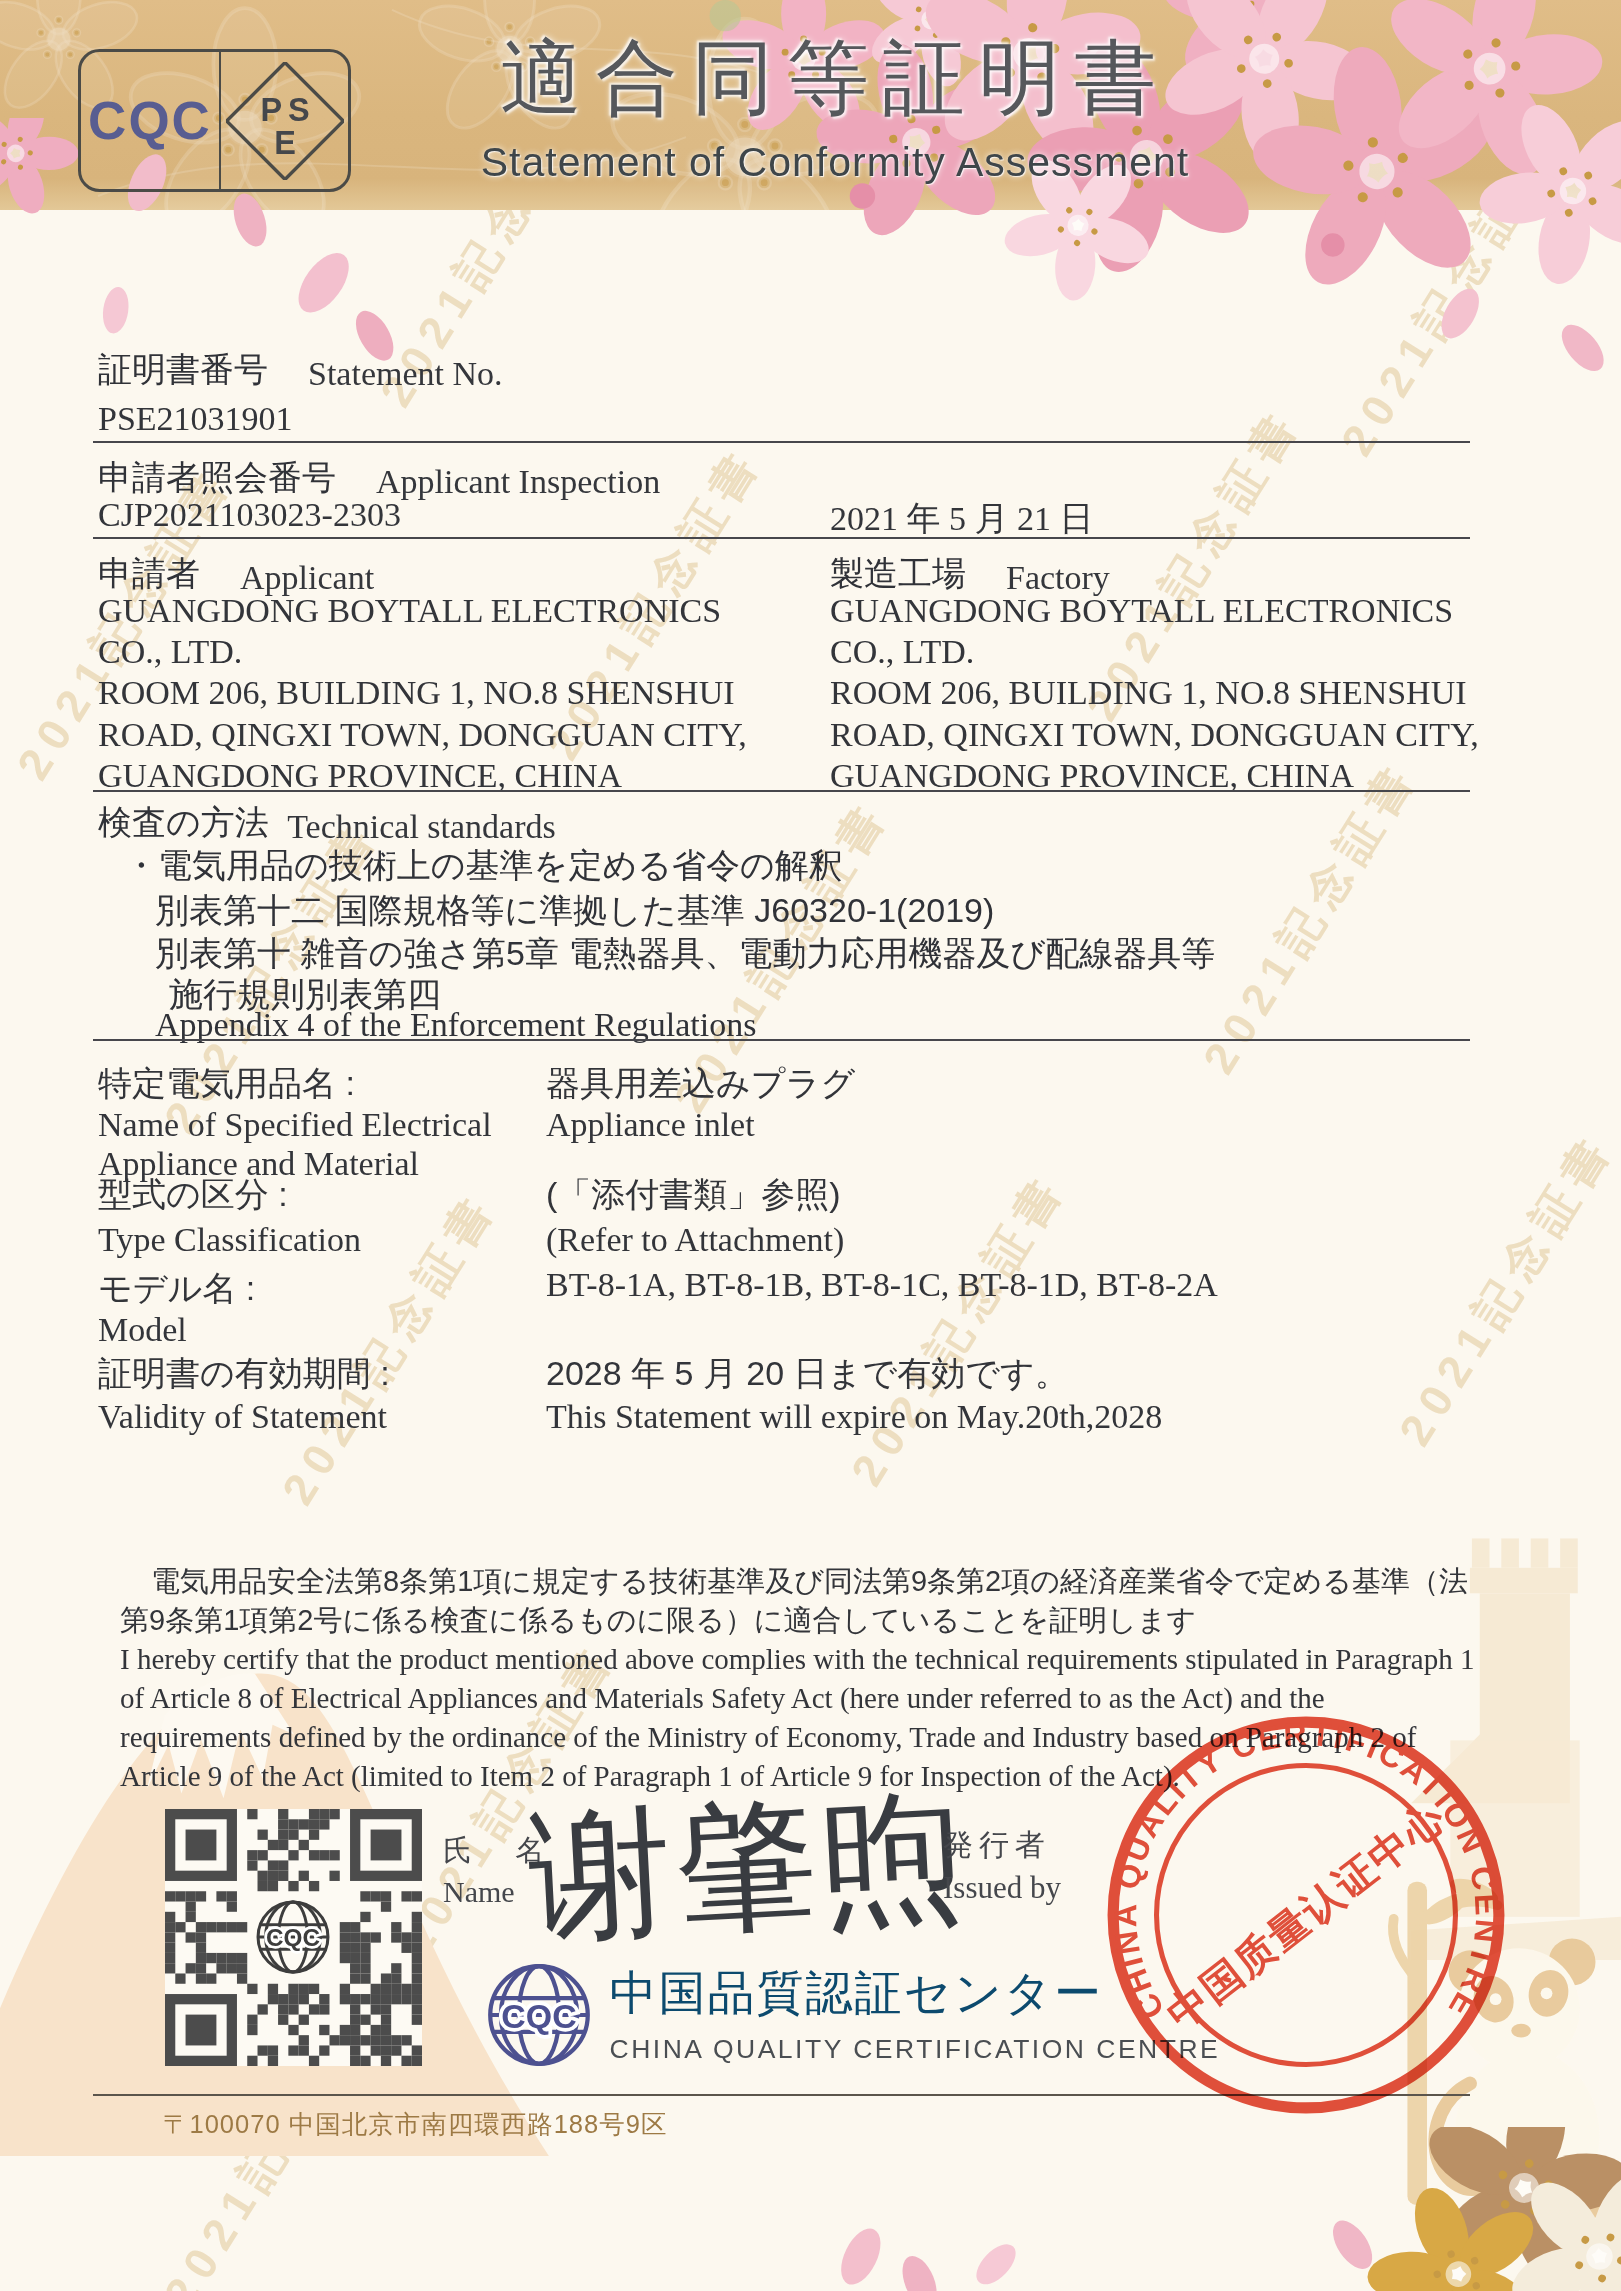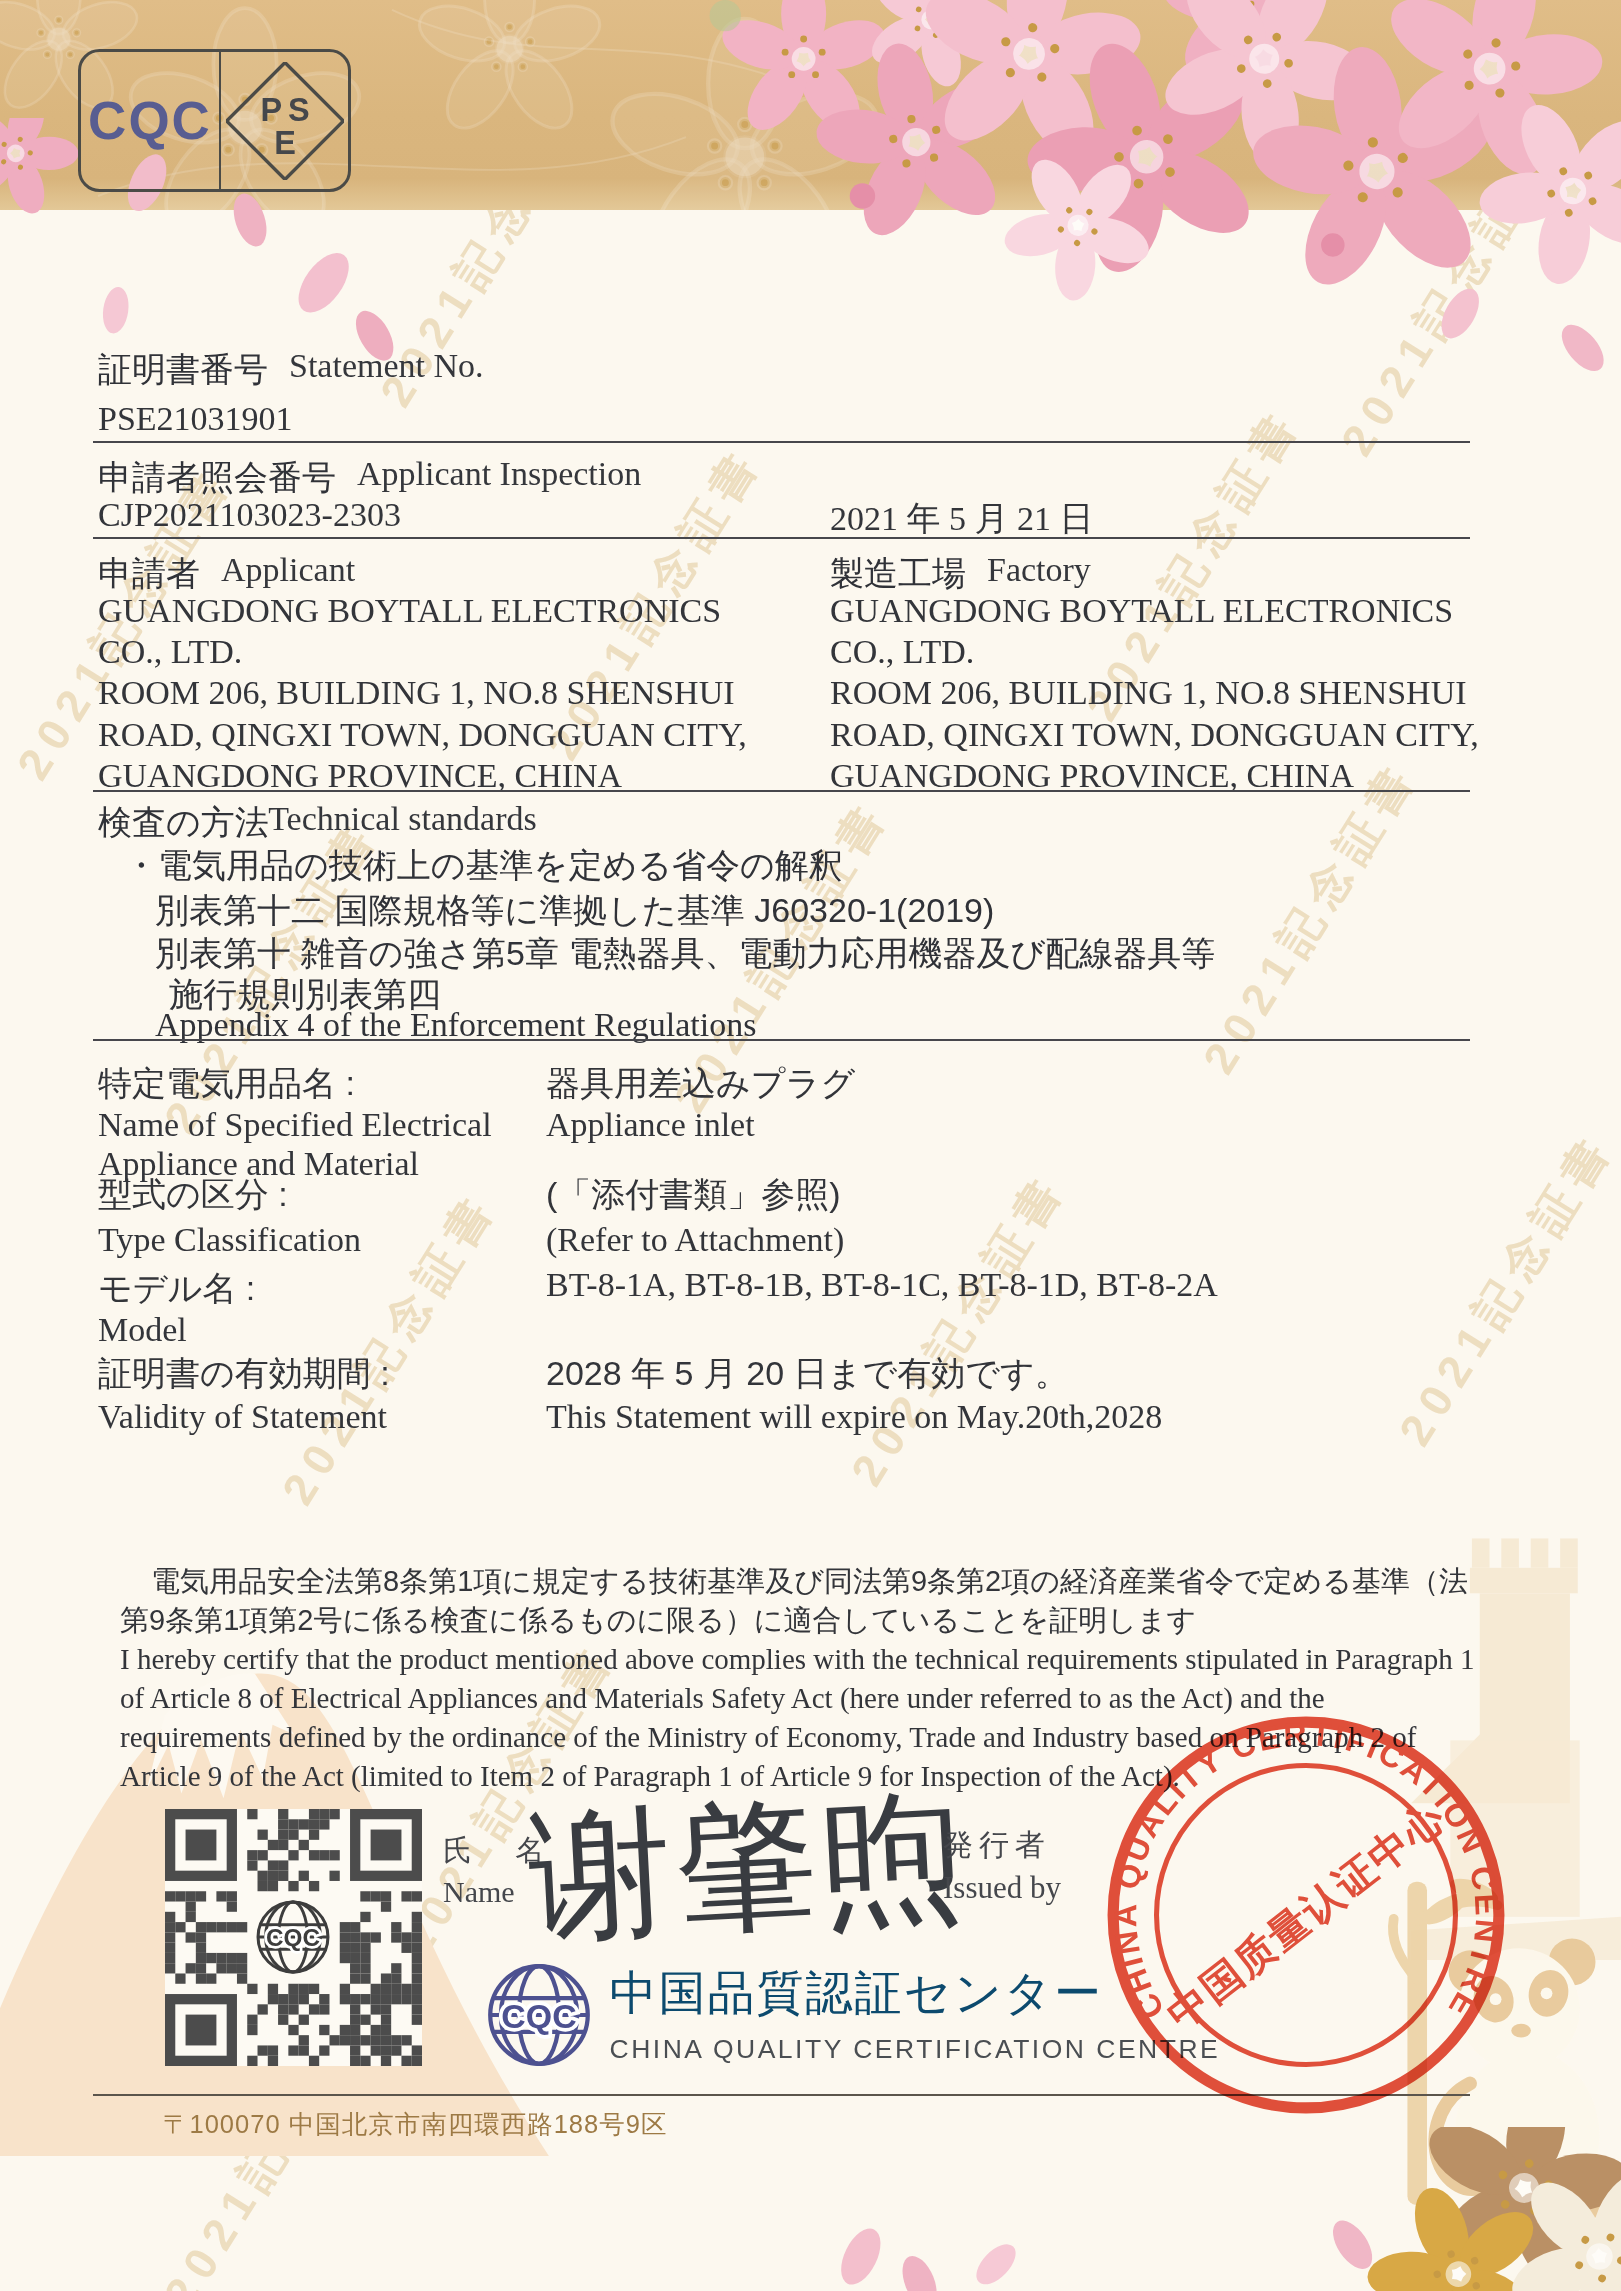--- a/index.html
+++ b/index.html
@@ -32,21 +32,21 @@
   .greatwall{position:absolute;left:1411px;top:1509px;width:210px;height:451px;z-index:1;opacity:.6;}
   .panda{position:absolute;left:1380px;top:1862px;width:241px;height:392px;z-index:1;opacity:.9;}
   .blossoms-bottom{position:absolute;left:804px;top:2127px;width:817px;height:165px;z-index:1;}
   .wm{position:absolute;z-index:1;font-family:"Liberation Sans",sans-serif;font-weight:600;
     font-size:45px;letter-spacing:9.8px;color:rgba(213,180,116,.38);
     transform:rotate(-58deg);transform-origin:0 50%;white-space:nowrap;}
 
   
   .rule{position:absolute;left:93px;width:1377px;height:2.4px;background:#47474c;z-index:4;}
   .rule.thin{height:2px;background:#5b554c;}
-  .row{position:absolute;display:flex;align-items:flex-start;gap:21px;z-index:4;}
+  .row{position:absolute;display:flex;align-items:flex-end;gap:40px;z-index:4;}
   .lbl-jp{font-family:"Liberation Sans",sans-serif;font-size:34px;color:#303238;}
   .lbl-en{font-family:"Liberation Serif",serif;font-size:34px;color:#35373c;}
   .val{position:absolute;font-size:34px;z-index:4;color:#33353a;}
   .std{position:absolute;z-index:4;font-family:"Liberation Sans",sans-serif;font-size:34px;color:#303238;}
   .para{position:absolute;left:120px;top:1562px;width:1362px;z-index:4;
     font-size:29px;line-height:39px;color:#33353a;}
   .para .jp-line{text-indent:31px;}
 
   
   .name-label{position:absolute;left:443px;top:1831px;z-index:4;color:#45474c;}
@@ -216,20 +216,24 @@
     <div class="logo-pse">
       <svg width="118" height="118" viewBox="0 0 120 120">
         <rect x="18" y="18" width="84" height="84" fill="none" stroke="#4b4b47" stroke-width="3.5" transform="rotate(45 60 60)"></rect>
         <text x="46" y="60" text-anchor="middle" font-size="33" font-weight="bold" fill="#45474b" font-family="Liberation Sans,sans-serif">P</text>
         <text x="74" y="60" text-anchor="middle" font-size="33" font-weight="bold" fill="#45474b" font-family="Liberation Sans,sans-serif">S</text>
         <text x="60" y="94" text-anchor="middle" font-size="33" font-weight="bold" fill="#45474b" font-family="Liberation Sans,sans-serif">E</text>
       </svg>
     </div>
   </div>
 
+  <div class="title-wrap">
+    <div class="cert-title jp">適合同等証明書</div>
+    <div class="cert-subtitle">Statement of Conformity Assessment</div>
+  </div>
 
   <div class="row" style="left:98px;top:347px">
     <span class="lbl-jp">証明書番号</span>
     <span class="lbl-en">Statement No.</span>
   </div>
   <div class="val en" style="left:98px;top:400px">PSE21031901</div>
   <div class="rule" style="top:441px"></div>
 
   <div class="row" style="left:98px;top:455px">
     <span class="lbl-jp">申請者照会番号</span>

